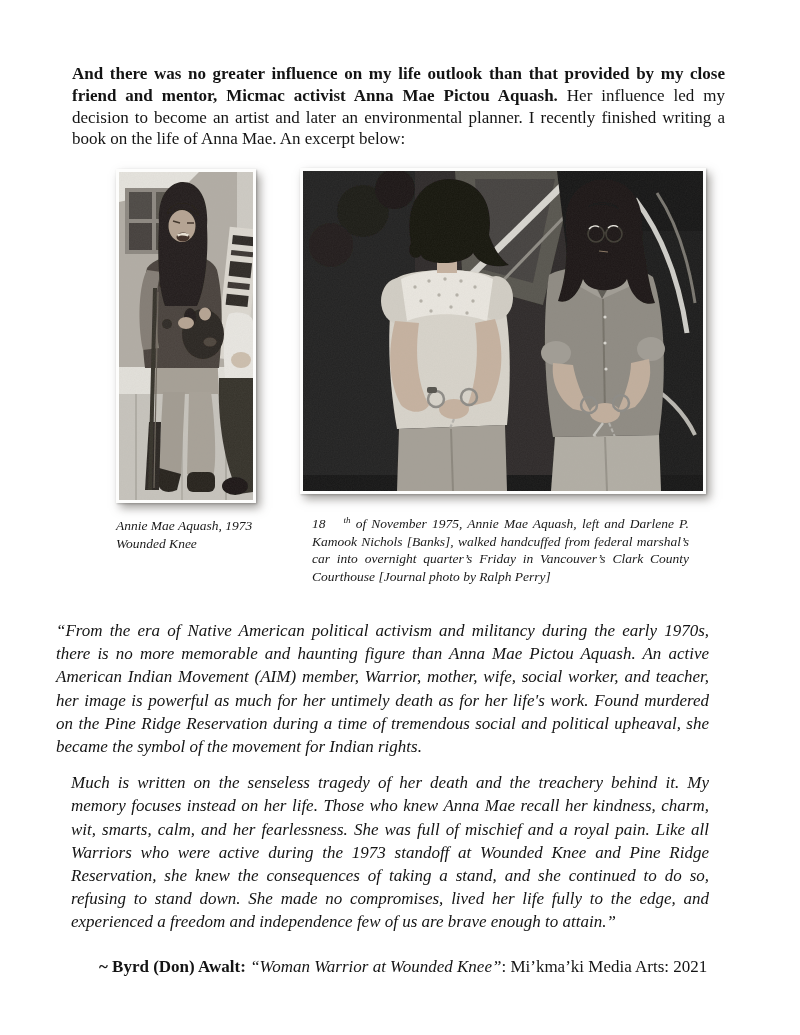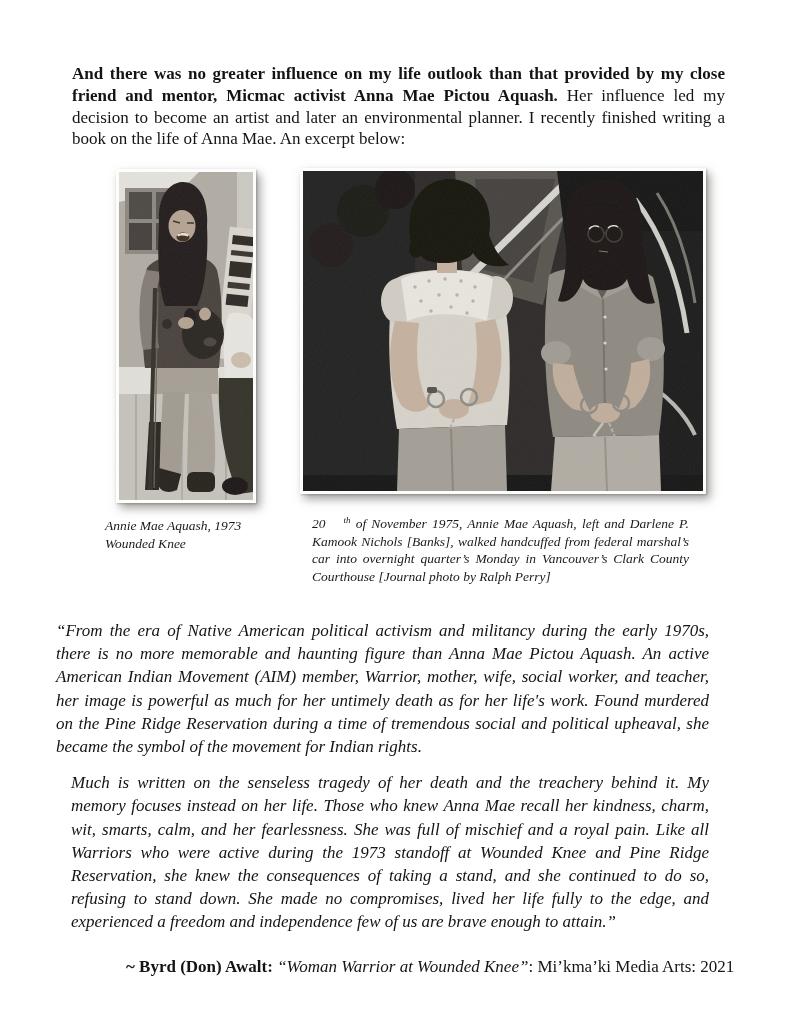--- a/index.html
+++ b/index.html
@@ -16,33 +16,33 @@
   
   .photo-frame{
     position:absolute;background:#fdfdfc;padding:3px;
     box-shadow:4px 5px 9px rgba(88,83,78,0.55), 1px 1px 2px rgba(0,0,0,0.25);
   }
   .photo-frame svg{display:block;}
   .frame-left{left:116px;top:169px;}
   .frame-right{left:300px;top:168px;}
   
   .caption{font-style:italic;font-size:13.5px;line-height:17.5px;color:#191919;}
-  .caption-left{position:absolute;left:105px;top:517px;width:180px;}
+  .caption-left{position:absolute;left:116px;top:517px;width:180px;}
   .caption-right{position:absolute;left:312px;top:515px;width:377px;text-align:justify;}
   .caption sup{font-size:9px;line-height:0;margin-left:18px;}
   
   .quote{
     position:absolute;left:56px;top:619px;width:653px;
     font-style:italic;font-size:17px;line-height:23.2px;text-align:justify;
   }
   .quote p{margin:0 0 13px 0;}
   .quote p:last-child{margin-bottom:0;margin-left:15px;}
   
   .attribution{
-    position:absolute;left:86px;top:939px;width:660px;
+    position:absolute;left:59px;top:939px;width:660px;
     font-size:17px;line-height:22px;text-indent:40px;
   }
   .attribution .b{font-weight:bold;}
   .attribution .i{font-style:italic;}
 </style>
 </head>
 <body>
 
 <div class="page">
 
@@ -230,21 +230,21 @@
       </g>
       <rect x="0" y="0" width="400" height="320" filter="url(#grain)" opacity="0.45"></rect>
     </svg>
   </div>
 
   <div class="caption caption-left">
     <div>Annie Mae Aquash, 1973</div>
     <div>Wounded Knee</div>
   </div>
 
-  <div class="caption caption-right"><span>20</span><sup>th</sup><span> of November 1975, Annie Mae Aquash, left and Darlene P. Kamook Nichols [Banks], walked handcuffed from federal marshal’s car into overnight quarter’s Monday in Vancouver’s Clark County Courthouse [Journal photo by Ralph Perry]</span></div>
+  <div class="caption caption-right"><span>18</span><sup>th</sup><span> of November 1975, Annie Mae Aquash, left and Darlene P. Kamook Nichols [Banks], walked handcuffed from federal marshal’s car into overnight quarter’s Friday in Vancouver’s Clark County Courthouse [Journal photo by Ralph Perry]</span></div>
 
   <div class="quote">
     <p>“From the era of Native American political activism and militancy during the early 1970s, there is no more memorable and haunting figure than Anna Mae Pictou Aquash. An active American Indian Movement (AIM) member, Warrior, mother, wife, social worker, and teacher, her image is powerful as much for her untimely death as for her life's work. Found murdered on the Pine Ridge Reservation during a time of tremendous social and political upheaval, she became the symbol of the movement for Indian rights.</p>
     <p>Much is written on the senseless tragedy of her death and the treachery behind it. My memory focuses instead on her life.  Those who knew Anna Mae recall her kindness, charm, wit, smarts, calm, and her fearlessness. She was full of mischief and a royal pain.  Like all Warriors who were active during the 1973 standoff at Wounded Knee and Pine Ridge Reservation, she knew the consequences of taking a stand, and she continued to do so, refusing to stand down. She made no compromises, lived her life fully to the edge, and experienced a freedom and independence few of us are brave enough to attain.”</p>
   </div>
 
   <p class="attribution"><span class="b">~ Byrd (Don) Awalt: </span><span class="i">“Woman Warrior at Wounded Knee”</span><span>: Mi’kma’ki Media Arts: 2021</span></p>
 
 </div>
 

